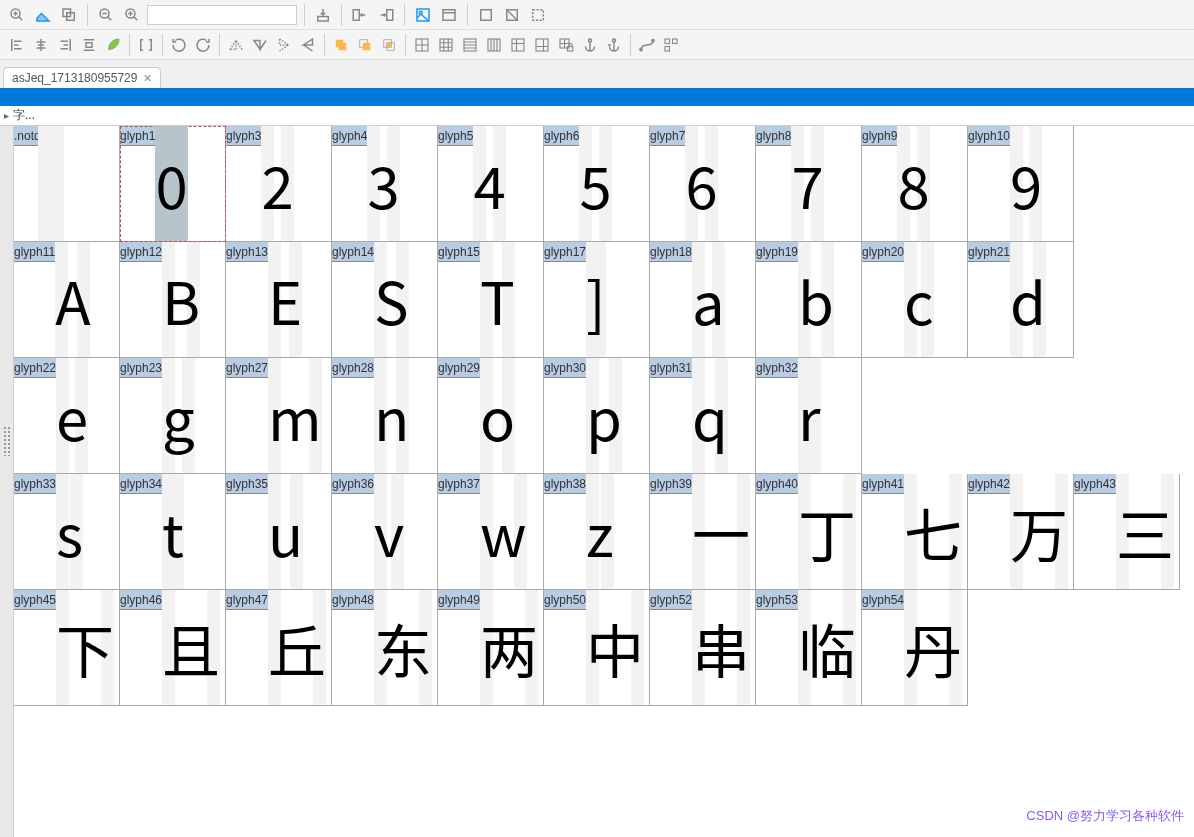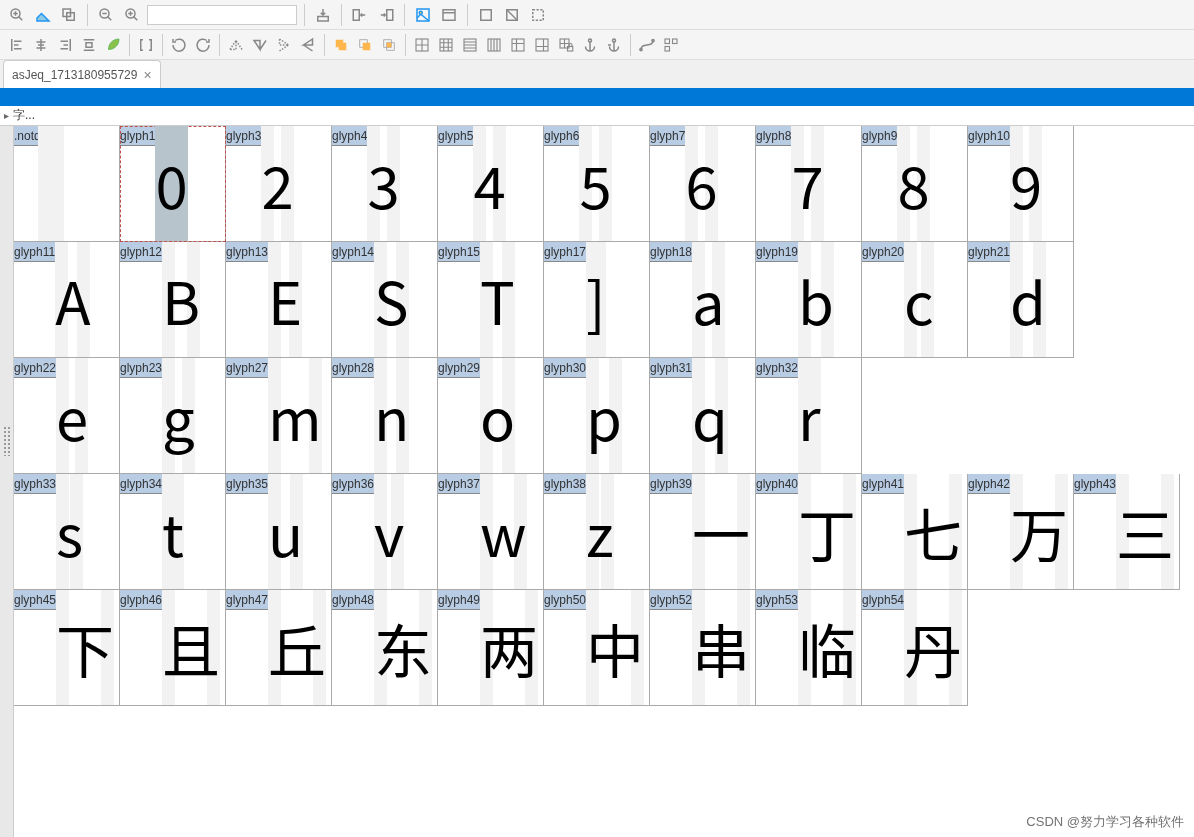--- a/index.html
+++ b/index.html
@@ -4,41 +4,41 @@
 <style>
 *{box-sizing:border-box;margin:0;padding:0}
 body{font-family:Segoe UI,Arial,sans-serif;font-size:12px;background:#f0f0f0;overflow:hidden;width:1194px;height:837px;position:relative}
 .toolbar{height:30px;background:#f5f5f5;display:flex;align-items:center;gap:4px;padding:0 6px;border-bottom:1px solid #ddd}
 .toolbar2{height:30px;background:#f5f5f5;display:flex;align-items:center;gap:2px;padding:0 6px;border-bottom:1px solid #ddd}
 .ticon{width:22px;height:22px;display:flex;align-items:center;justify-content:center;color:#888}
 .ticon svg{width:18px;height:18px}
 .sep{width:1px;height:22px;background:#ccc;margin:0 3px}
 .combo{height:20px;border:1px solid #ccc;background:#fff;min-width:56px;font-size:11px;padding:0 3px}
 .tabbar{height:28px;display:flex;align-items:flex-end;background:#f0f0f0;padding-left:3px}
-.tab{height:28px;background:#fff;border:1px solid #ccc;border-bottom:none;border-radius:4px 4px 0 0;padding:3px 8px;display:flex;align-items:center;gap:6px;font-size:12px;color:#555}
+.tab{height:21px;background:#fff;border:1px solid #ccc;border-bottom:none;border-radius:4px 4px 0 0;padding:3px 8px;display:flex;align-items:center;gap:6px;font-size:12px;color:#555}
 .tab-close{color:#888;font-size:14px}
 .bluebar{height:18px;background:#0078d7;width:100%}
 .crumb{height:20px;background:#fff;display:flex;align-items:center;gap:4px;padding:0 4px;font-size:12px;color:#333;border-bottom:1px solid #ccc}
 .crumb-arrow{font-size:10px;color:#666}
 .content{display:flex;height:calc(100% - 126px)}
 .leftgutter{width:14px;background:#e8e8e8;border-right:1px solid #ccc;position:relative}
 .gutterdots{position:absolute;left:3px;top:300px;width:8px;height:30px;background-image:radial-gradient(#999 1px,transparent 1px);background-size:4px 4px}
 .grid{flex:1;overflow:auto;background:#fff}
 .row{display:flex}
 .cell{width:106px;border-right:1px solid #aaa;border-bottom:1px solid #aaa;display:flex;flex-direction:row}
 .cell-header{height:20px;background:#b8cce4;border-bottom:1px solid #888;display:flex;align-items:center;justify-content:center;font-size:12px;color:#333}
 .cell-body{height:115px;display:flex;align-items:center;justify-content:center;font-size:58px;font-family:"Segoe UI","Noto Sans CJK SC","Microsoft YaHei",sans-serif;color:#000;background:#fff;position:relative}
 .cell-body::before,.cell-body::after{content:"";position:absolute;top:0;bottom:0;width:13px;background:#f2f2f2}
 .cell-body::before{left:0}
 .cell-body::after{right:0}
 .cell-body span{position:relative;z-index:1}
 .cell.selected{outline:1px dashed #c0504d;outline-offset:-1px}
 .cell.selected .cell-body{background:#b8c4cc}
 .cell.selected .cell-body::before,.cell.selected .cell-body::after{background:#b8c4cc}
-.watermark{position:absolute;right:10px;bottom:6px;color:#737373;font-size:13px;z-index:50}
+.watermark{position:absolute;right:10px;bottom:12px;color:#8b5cf6;font-size:13px;z-index:50}
 .color-green svg{color:#4caf50}
 .color-blue svg{color:#2196f3}
 .color-orange svg{color:#ff9800}
 </style>
 </head>
 <body>
 
 <div class="toolbar">
   <div class="ticon">
       <svg viewBox="0 0 24 24" fill="none" stroke="currentColor" stroke-width="2">

